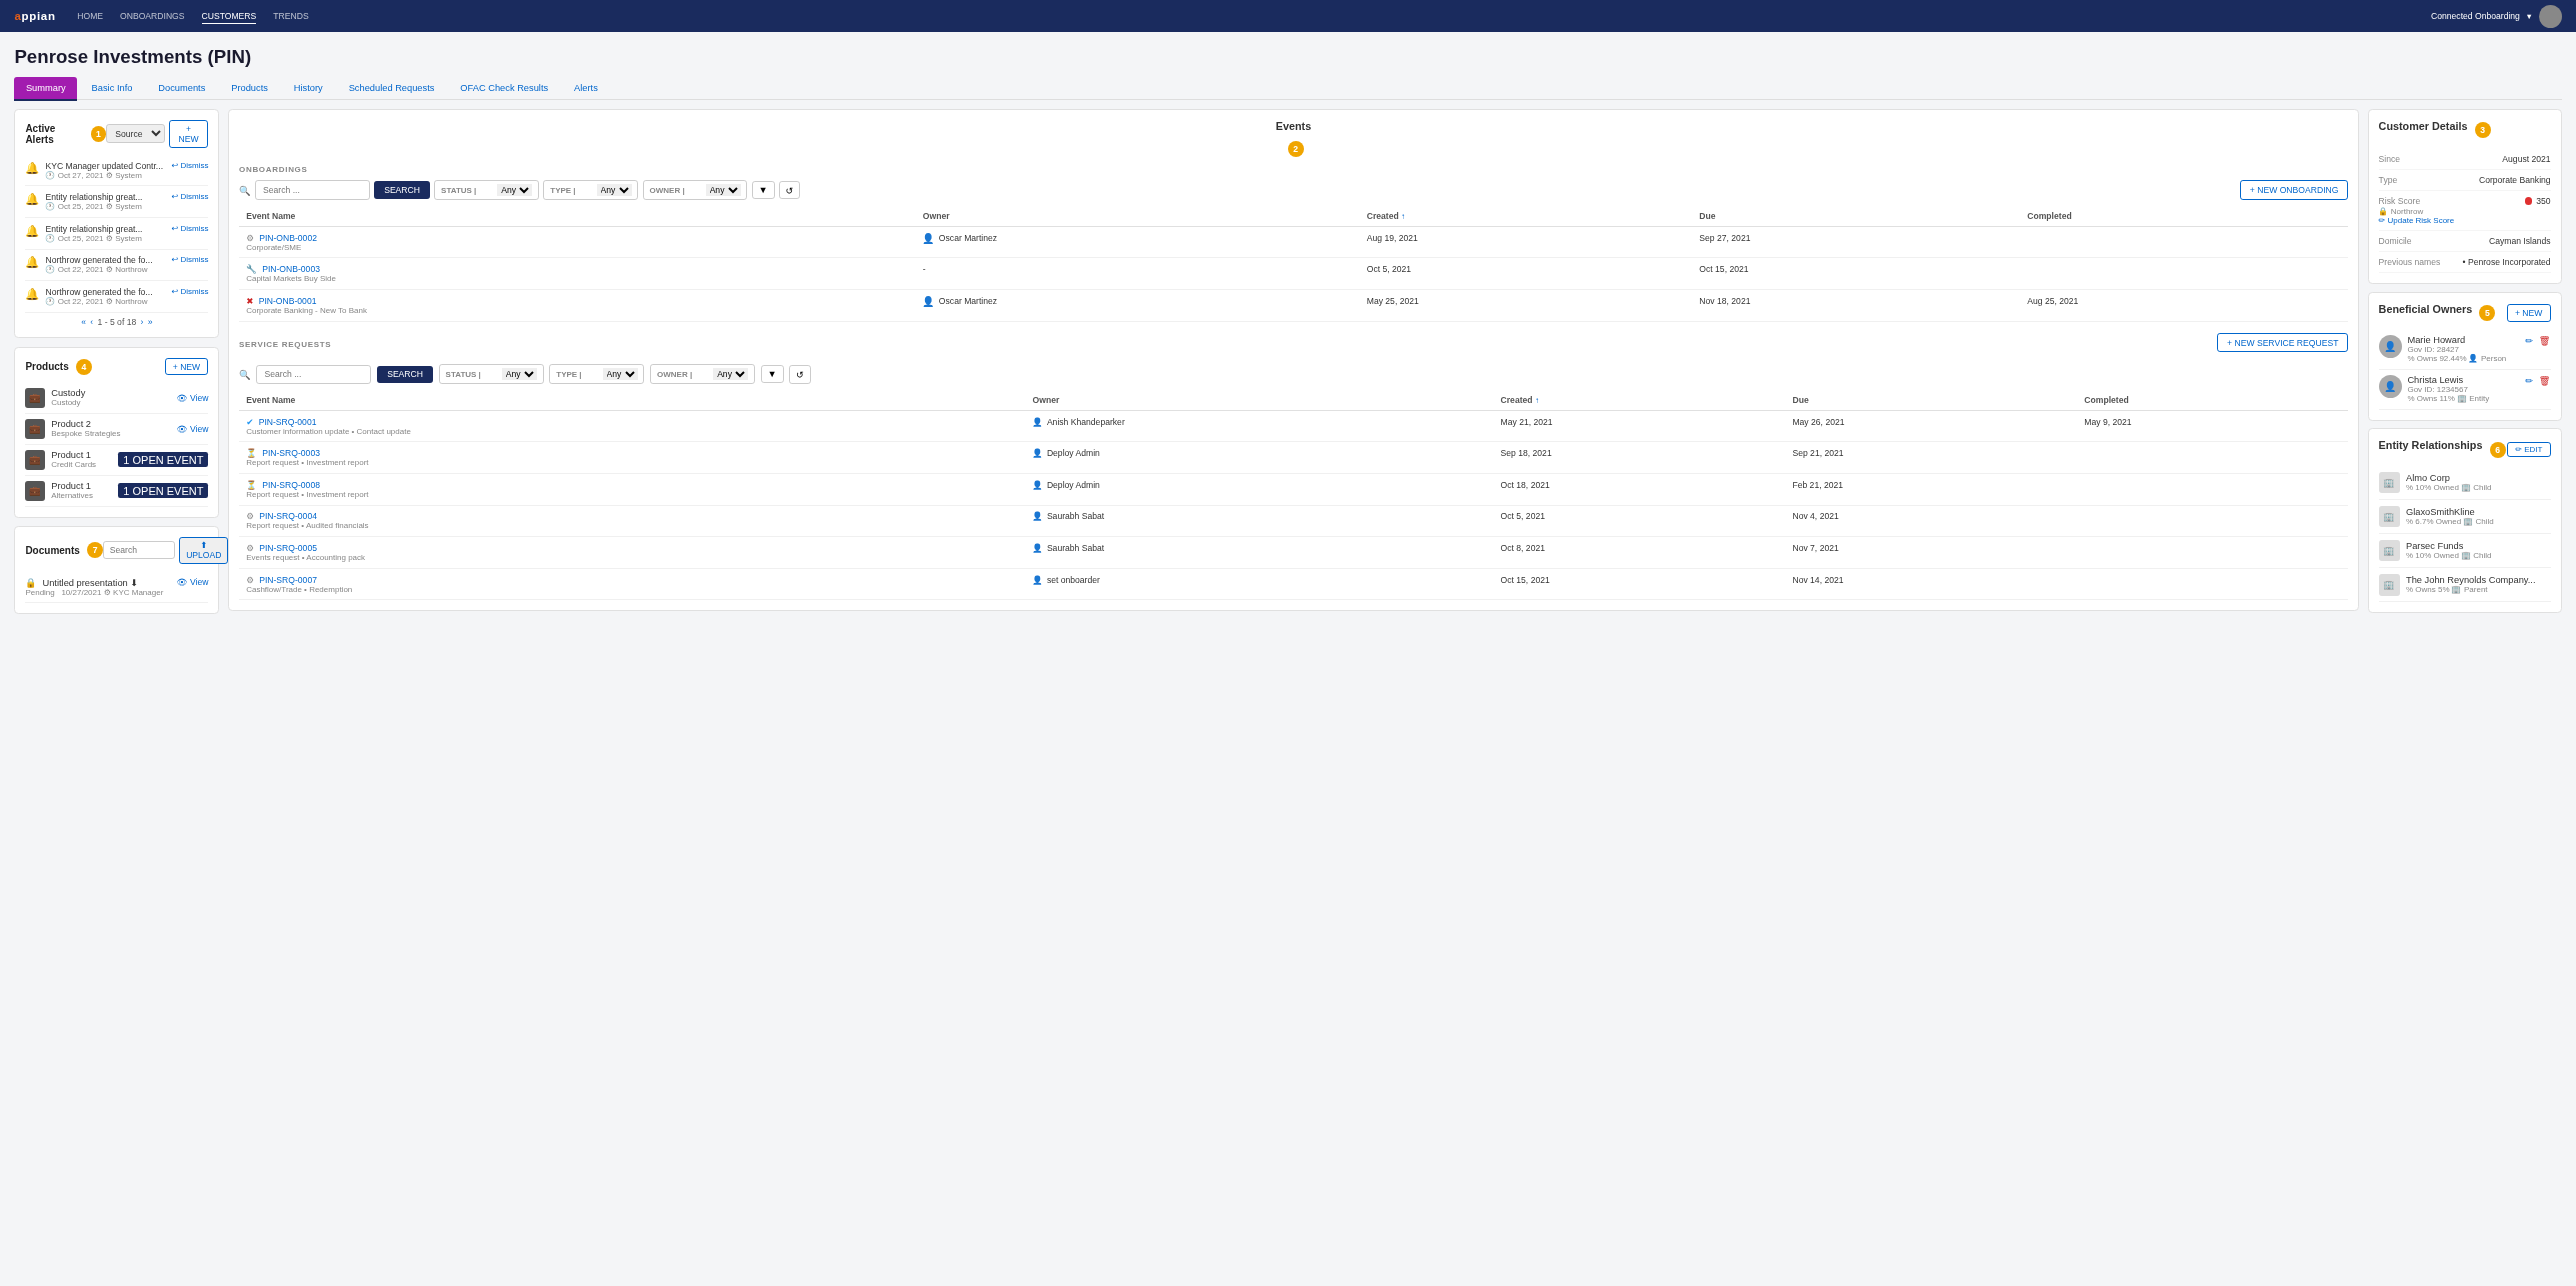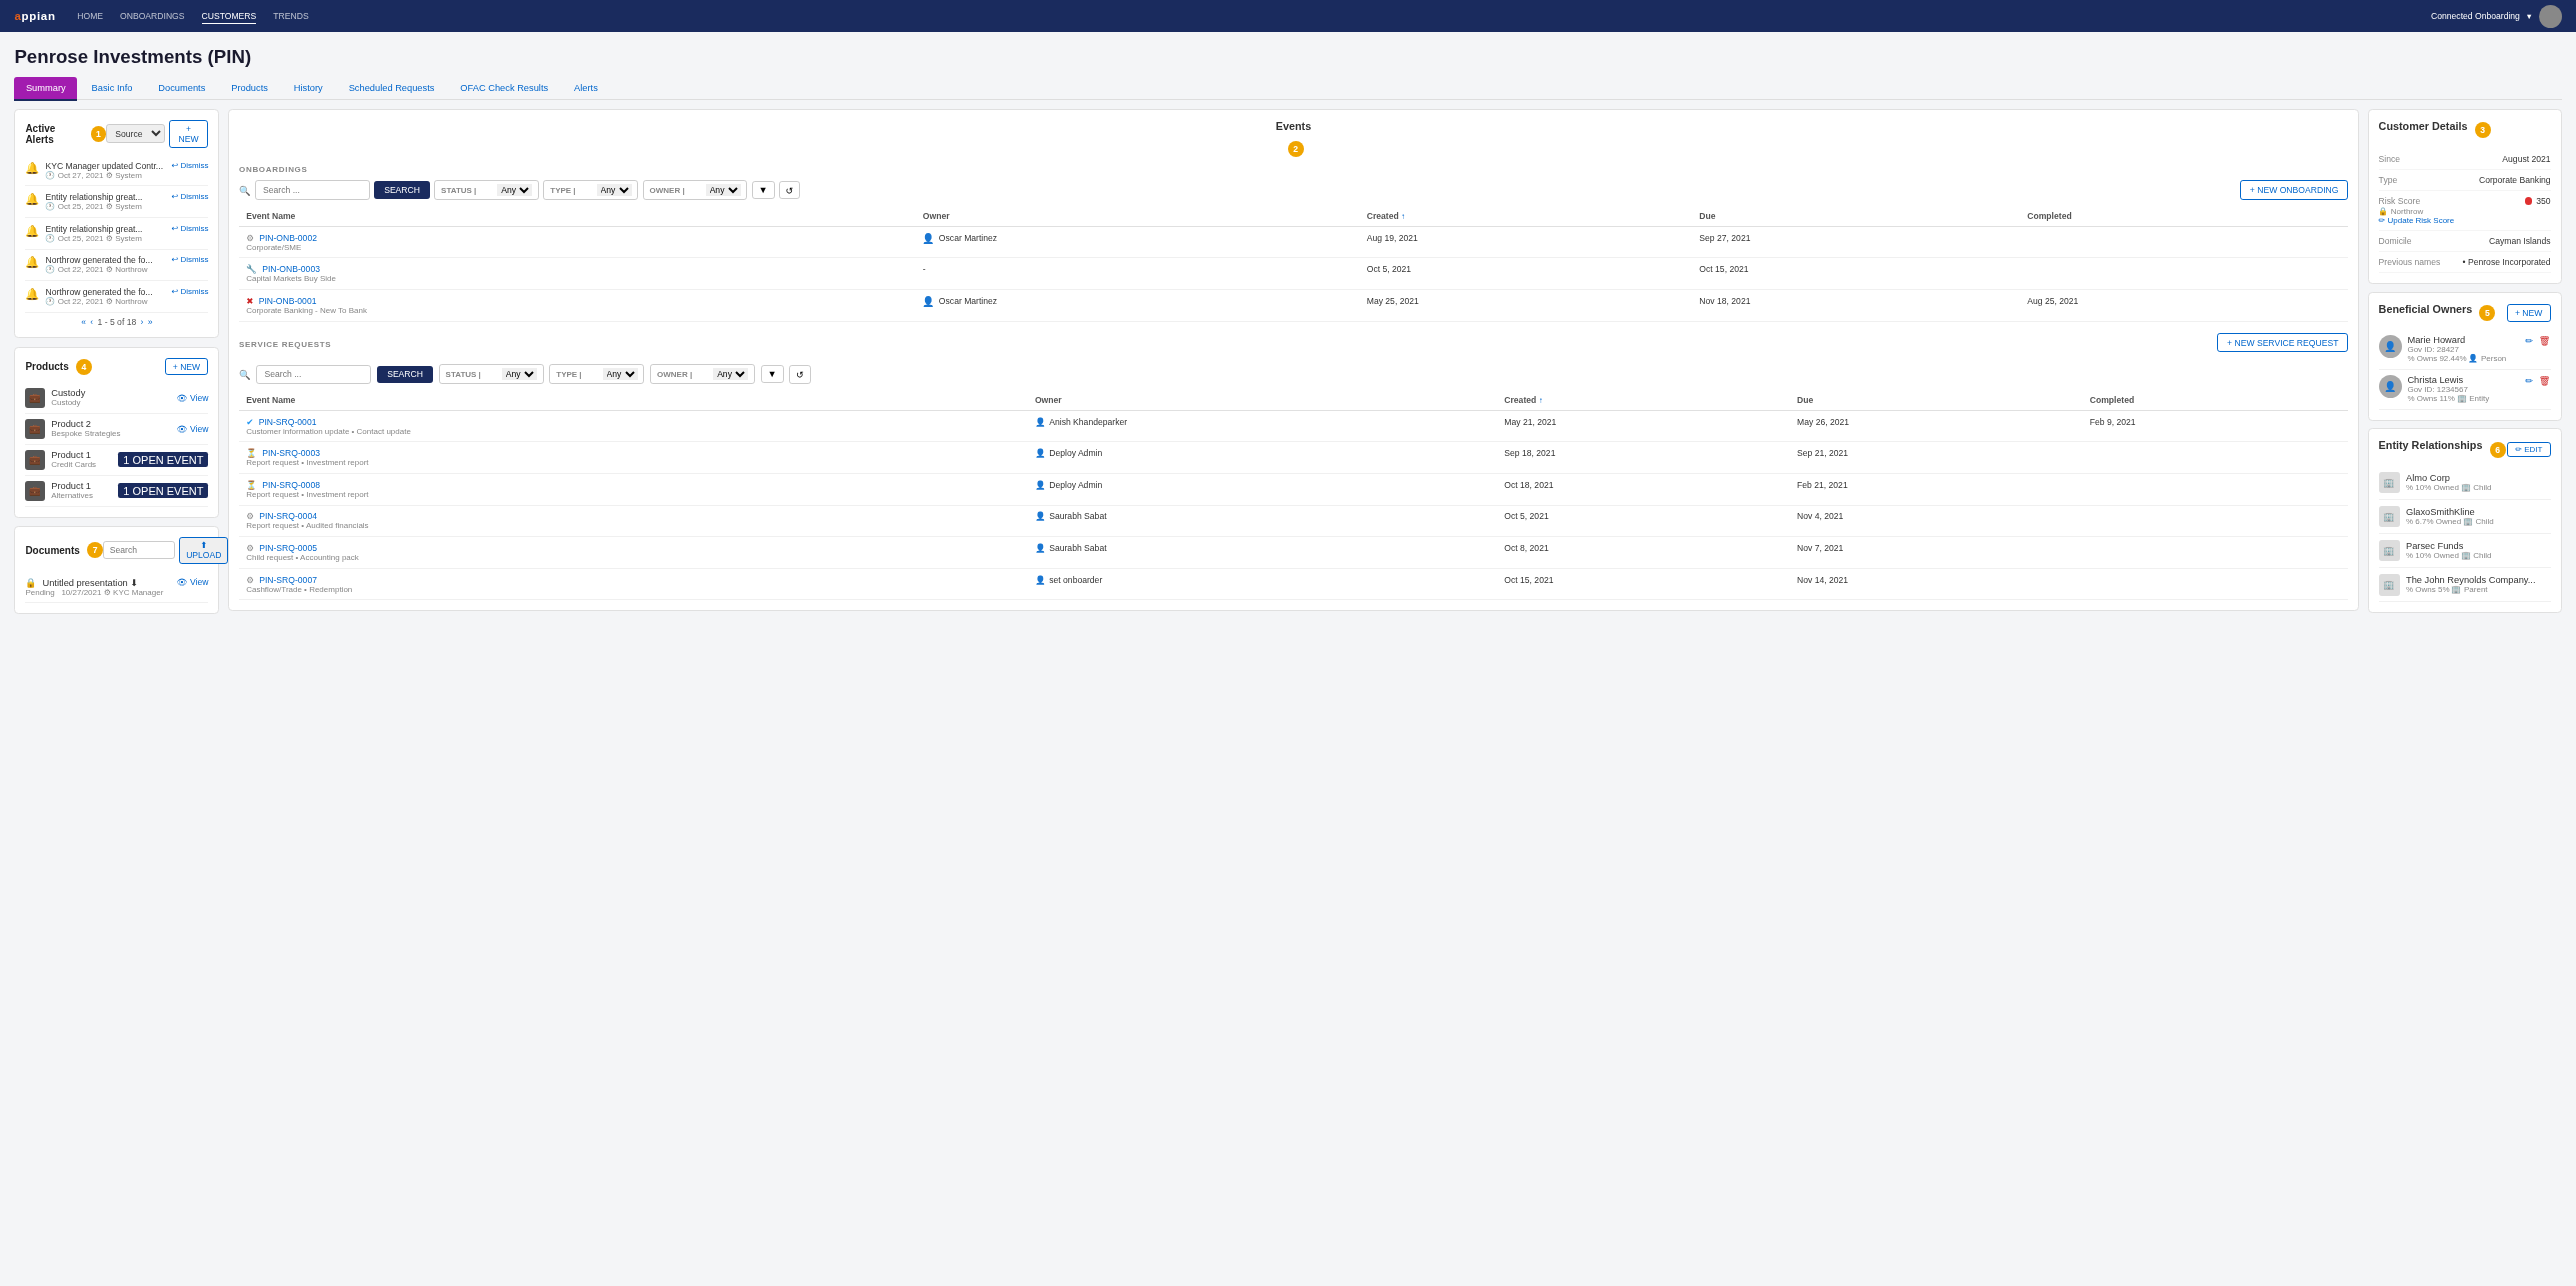--- a/index.html
+++ b/index.html
@@ -412,21 +412,21 @@
                 <td>
                   <span style="color:#2196f3; margin-right:2.9px;">✔</span>
                   <a class="event-link">PIN-SRQ-0001</a>
                   <div class="event-sub">Customer information update • Contact update</div>
                 </td>
                 <td>
                   <div class="owner-cell"><span>👤</span> Anish Khandeparker</div>
                 </td>
                 <td>May 21, 2021</td>
                 <td>May 26, 2021</td>
-                <td>Feb 9, 2021</td>
+                <td>May 9, 2021</td>
               </tr>
               <tr>
                 <td>
                   <span style="color:#e09000; margin-right:2.9px;">⏳</span>
                   <a class="event-link">PIN-SRQ-0003</a>
                   <div class="event-sub">Report request • Investment report</div>
                 </td>
                 <td>
                   <div class="owner-cell"><span>👤</span> Deploy Admin</div>
                 </td>
@@ -457,21 +457,21 @@
                   <div class="owner-cell"><span>👤</span> Saurabh Sabat</div>
                 </td>
                 <td>Oct 5, 2021</td>
                 <td>Nov 4, 2021</td>
                 <td></td>
               </tr>
               <tr>
                 <td>
                   <span style="color:#888; margin-right:2.9px;">⚙</span>
                   <a class="event-link">PIN-SRQ-0005</a>
-                  <div class="event-sub">Child request • Accounting pack</div>
+                  <div class="event-sub">Events request • Accounting pack</div>
                 </td>
                 <td>
                   <div class="owner-cell"><span>👤</span> Saurabh Sabat</div>
                 </td>
                 <td>Oct 8, 2021</td>
                 <td>Nov 7, 2021</td>
                 <td></td>
               </tr>
               <tr>
                 <td>

